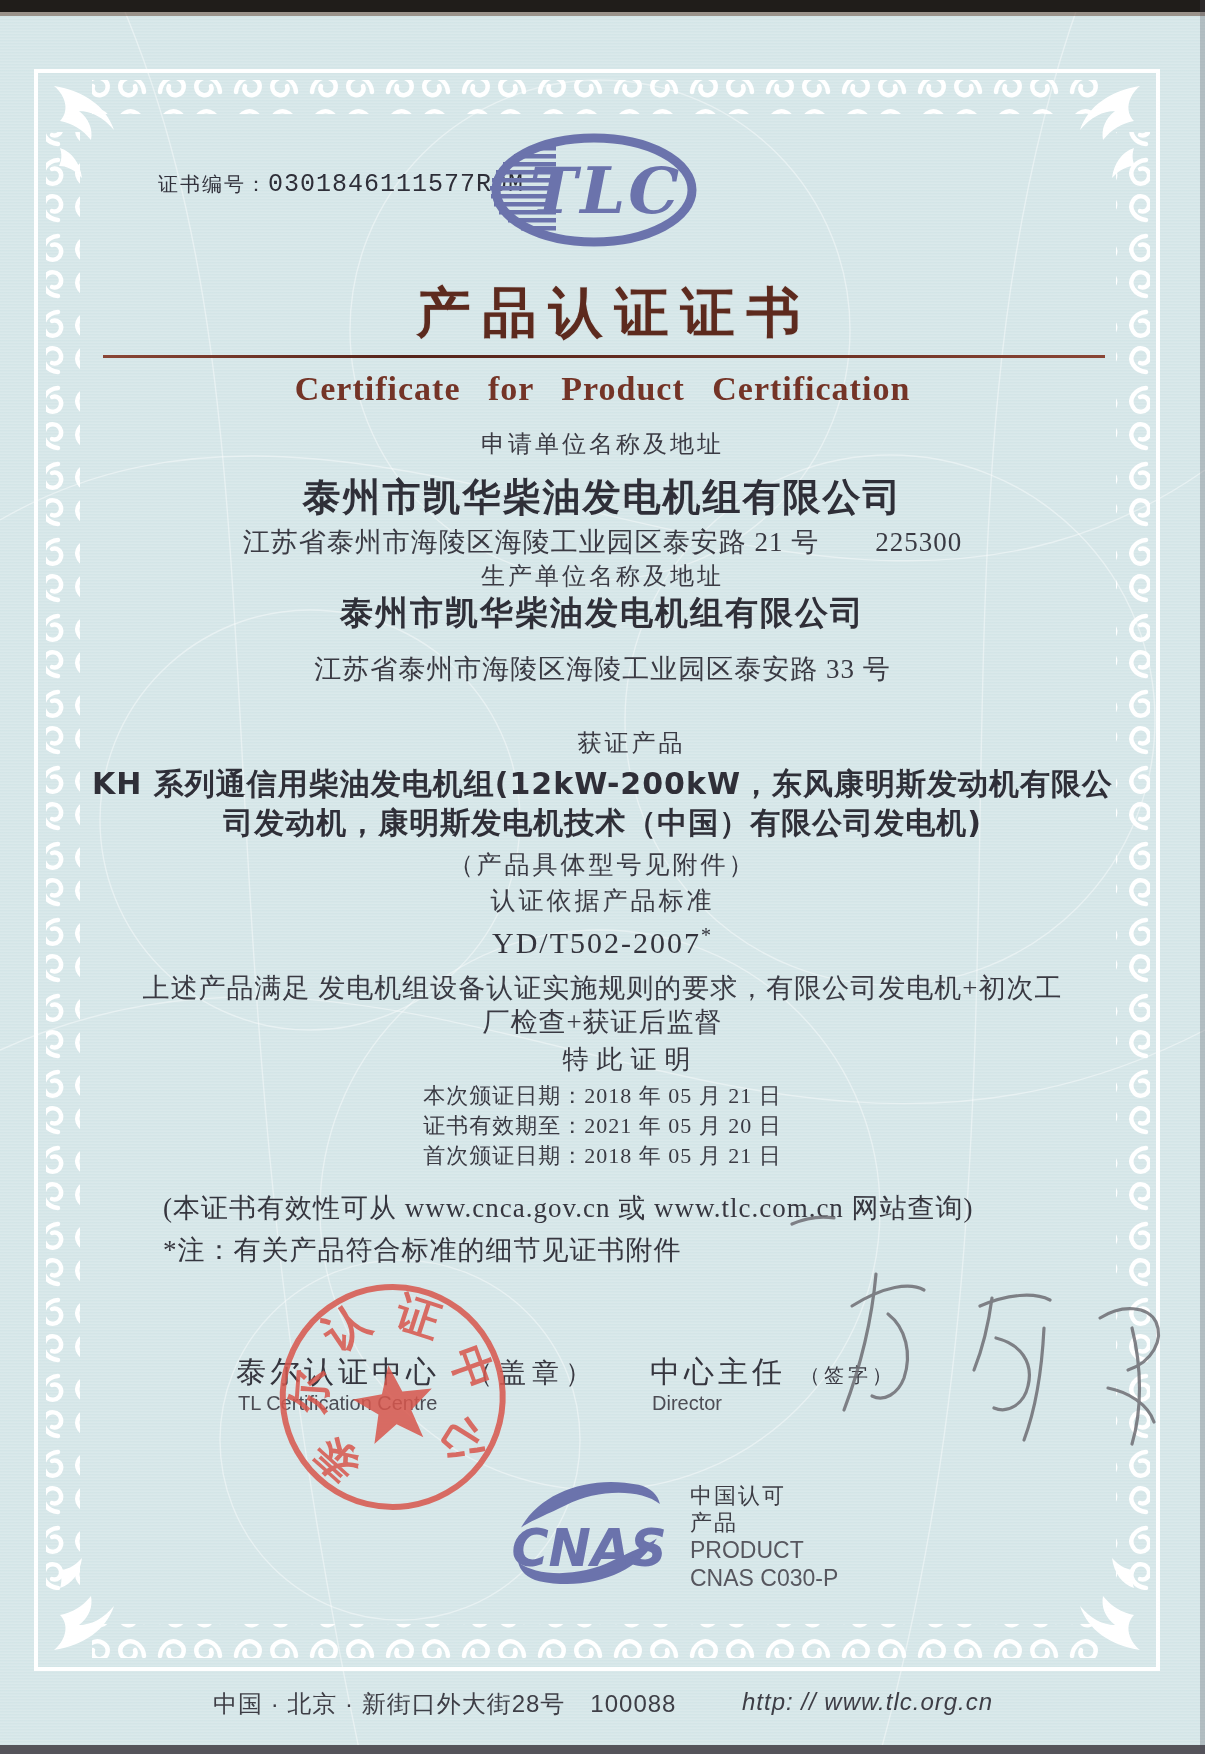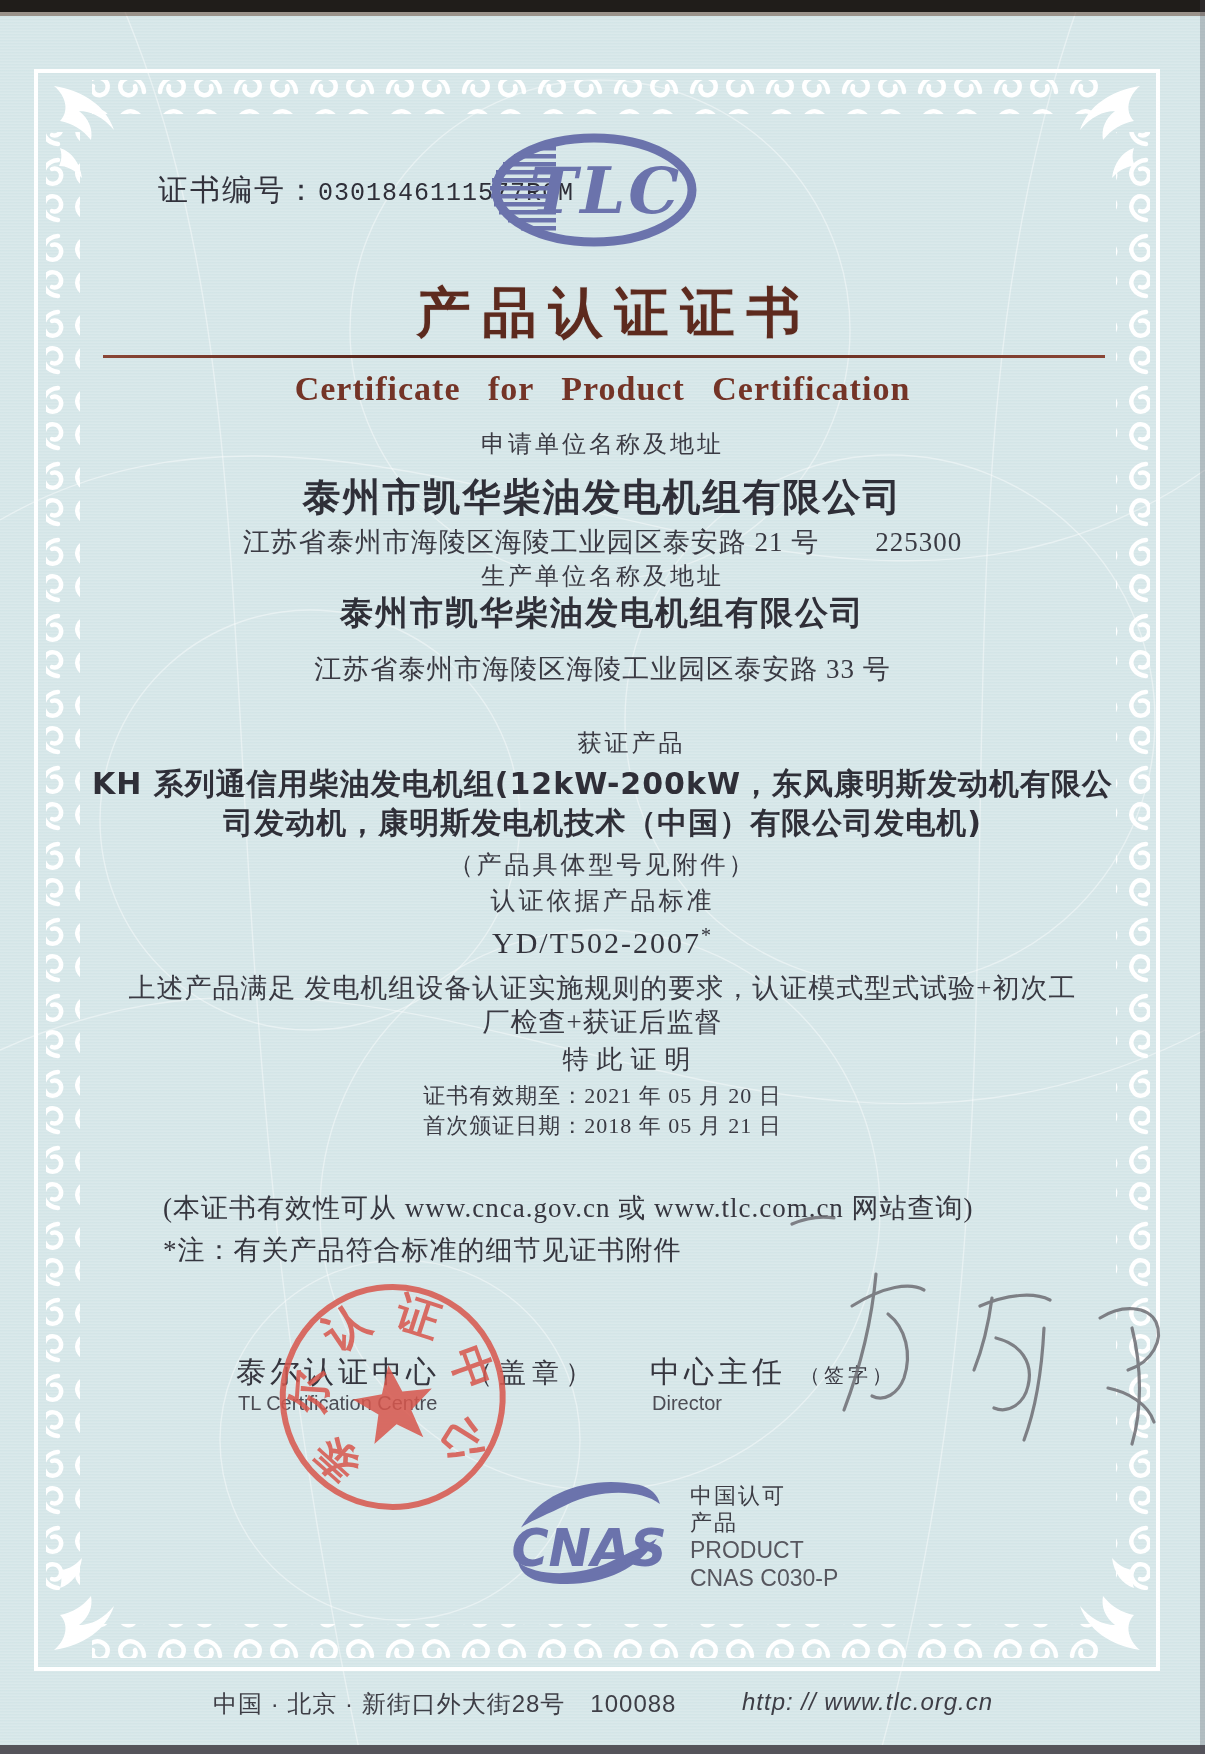--- a/index.html
+++ b/index.html
@@ -11,21 +11,21 @@
     font-family:"Liberation Serif","DejaVu Serif",serif;
     color:#3a3a43;
   }
   .scan-top{position:absolute;left:0;top:0;width:100%;height:12px;background:#201d1a;}
   .scan-top2{position:absolute;left:0;top:12px;width:100%;height:4px;background:rgba(104,76,60,.55);}
   .scan-bottom{position:absolute;left:0;bottom:0;width:100%;height:9px;background:#55545a;}
   .scan-right{position:absolute;right:0;top:0;width:5px;height:100%;background:rgba(80,80,88,.28);}
   .border-svg{position:absolute;left:0;top:0;}
   .row{position:absolute;left:0;width:100%;text-align:center;white-space:nowrap;}
   .abs{position:absolute;white-space:nowrap;}
-  .certno-label{font-size:30px;color:#32323c;letter-spacing:2px;}
+  .certno-label{font-size:20px;color:#32323c;letter-spacing:2px;}
   .certno-value{font-family:"Liberation Mono","DejaVu Sans Mono",monospace;font-size:25px;color:#2e2e38;letter-spacing:1px;}
   .title-zh{font-size:54px;font-weight:bold;color:#5d2a1e;letter-spacing:12px;text-shadow:0 0 1px rgba(93,42,30,.4);}
   .divider{position:absolute;height:3px;background:linear-gradient(90deg,#8a4636,#55241b 30%,#6d3124 70%,#8a4636);}
   .title-en{font-size:34px;color:#743427;word-spacing:18px;letter-spacing:1px;font-weight:600;}
   .sec-label{font-size:24px;color:#3b3b44;letter-spacing:3px;}
   .big-name{font-family:"DejaVu Sans","Liberation Sans",sans-serif;font-weight:700;color:#2f2f38;}
   .addr{font-size:27px;color:#3a3a43;letter-spacing:1px;}
   .prod{font-size:30px;letter-spacing:1px;}
   .std-value{font-size:30px;color:#33333c;letter-spacing:2px;}
   .std-value sup{font-size:20px;vertical-align:super;}
@@ -131,25 +131,26 @@
   <div class="row sec-label" style="top:727px;padding-left:29px;">获证产品</div>
   <div class="row big-name prod" style="top:764px;">KH 系列通信用柴油发电机组(12kW-200kW，东风康明斯发动机有限公</div>
   <div class="row big-name prod" style="top:803px;">司发动机，康明斯发电机技术（中国）有限公司发电机)</div>
   <div class="row sec-label" style="top:848px;font-size:25px;">（产品具体型号见附件）</div>
 
   <div class="row sec-label" style="top:884px;font-size:25px;">认证依据产品标准</div>
   <div class="row std-value" style="top:924px;">
     <span>YD/T502-2007</span><sup>*</sup>
   </div>
 
-  <div class="row stmt" style="top:970px;">上述产品满足 发电机组设备认证实施规则的要求，认证模式型式试验+初次工</div>
+  <div class="row stmt" style="top:970px;">上述产品满足 发电机组设备认证实施规则的要求，有限公司发电机+初次工</div>
   <div class="row stmt" style="top:1004px;">厂检查+获证后监督</div>
   <div class="row hereby" style="top:1042px;padding-left:28px;">特此证明</div>
 
   <div class="row" style="top:1081px;">
+    <div class="date-row"><span>本次颁证日期：</span><span>2018 年 05 月 21 日</span></div>
     <div class="date-row"><span>证书有效期至：</span><span>2021 年 05 月 20 日</span></div>
     <div class="date-row"><span>首次颁证日期：</span><span>2018 年 05 月 21 日</span></div>
   </div>
 
   <div class="abs note" style="left:163px;top:1190px;">(本证书有效性可从 www.cnca.gov.cn 或 www.tlc.com.cn 网站查询)</div>
   <div class="abs note" style="left:163px;top:1232px;">*注：有关产品符合标准的细节见证书附件</div>
 
   <div class="abs" style="left:236px;top:1352px;">
     <span class="sign-zh">泰尔认证中心</span>
     <span class="sign-paren" style="margin-left:22px;">（盖章）</span>

